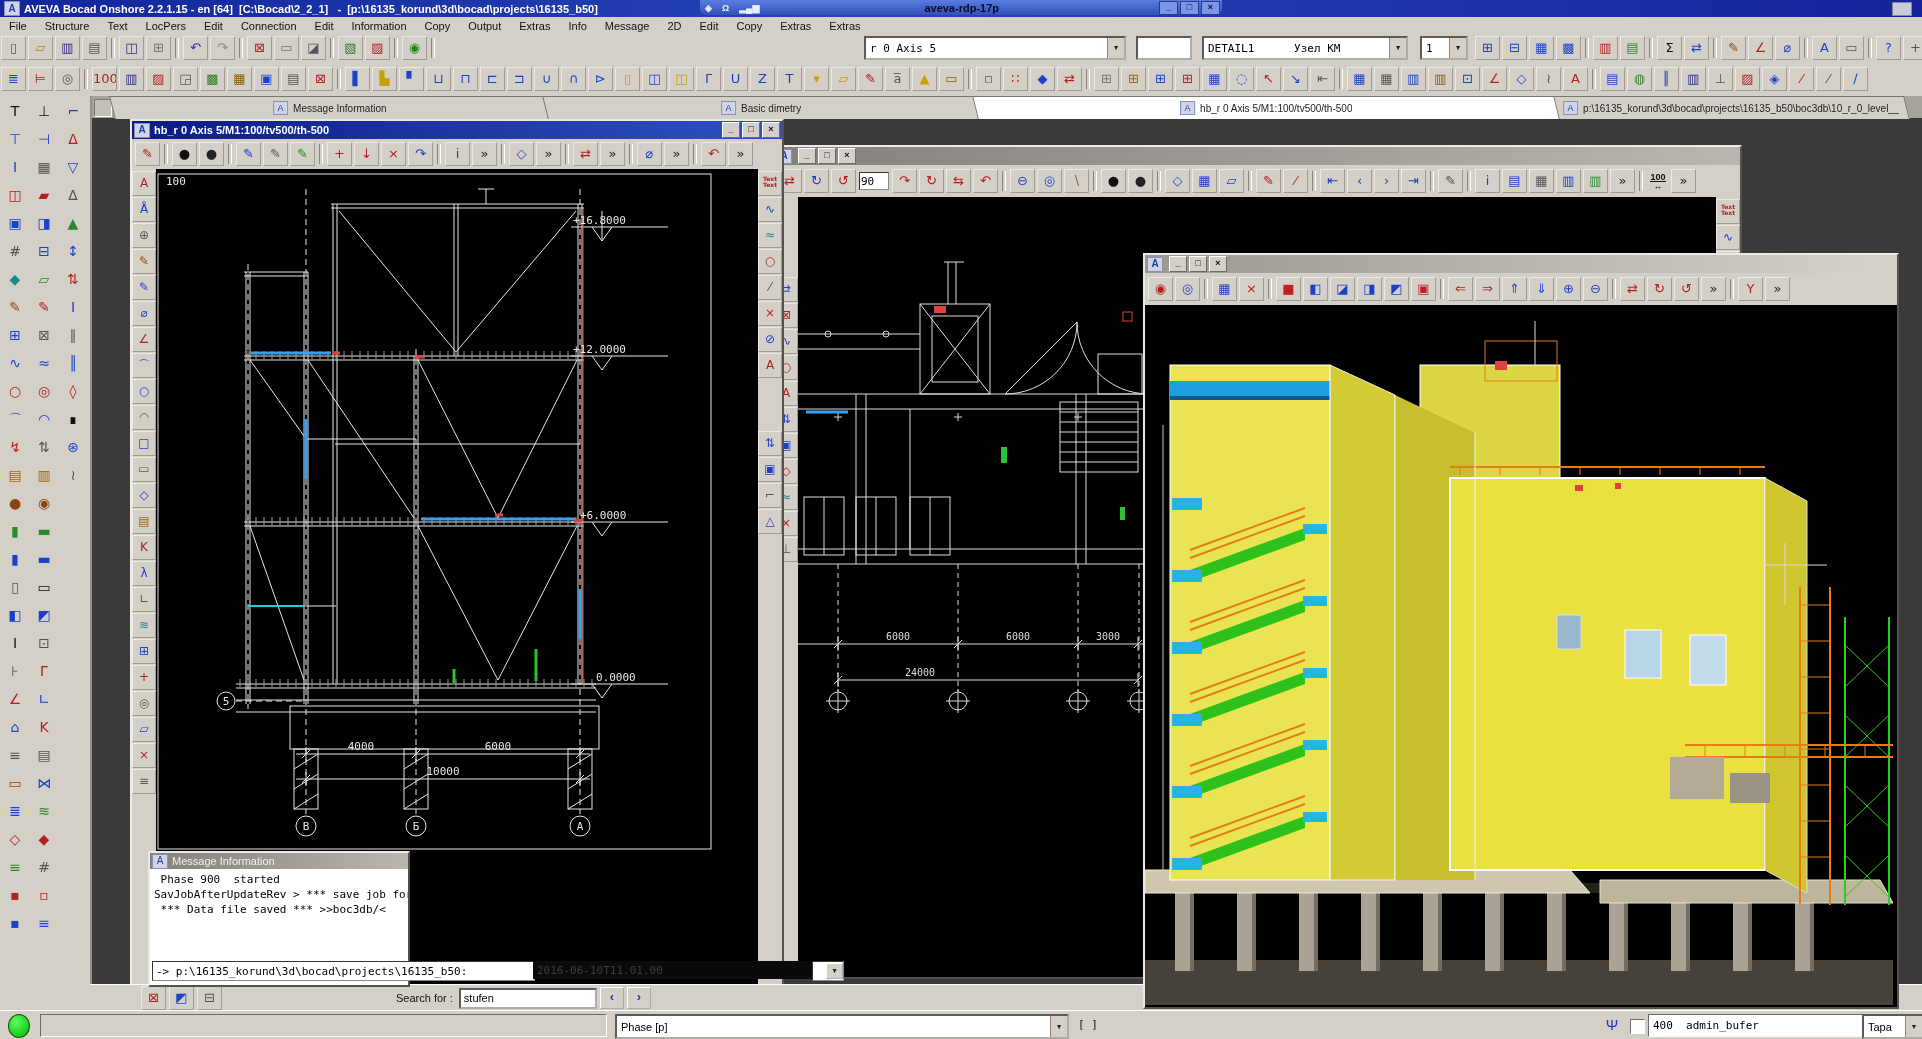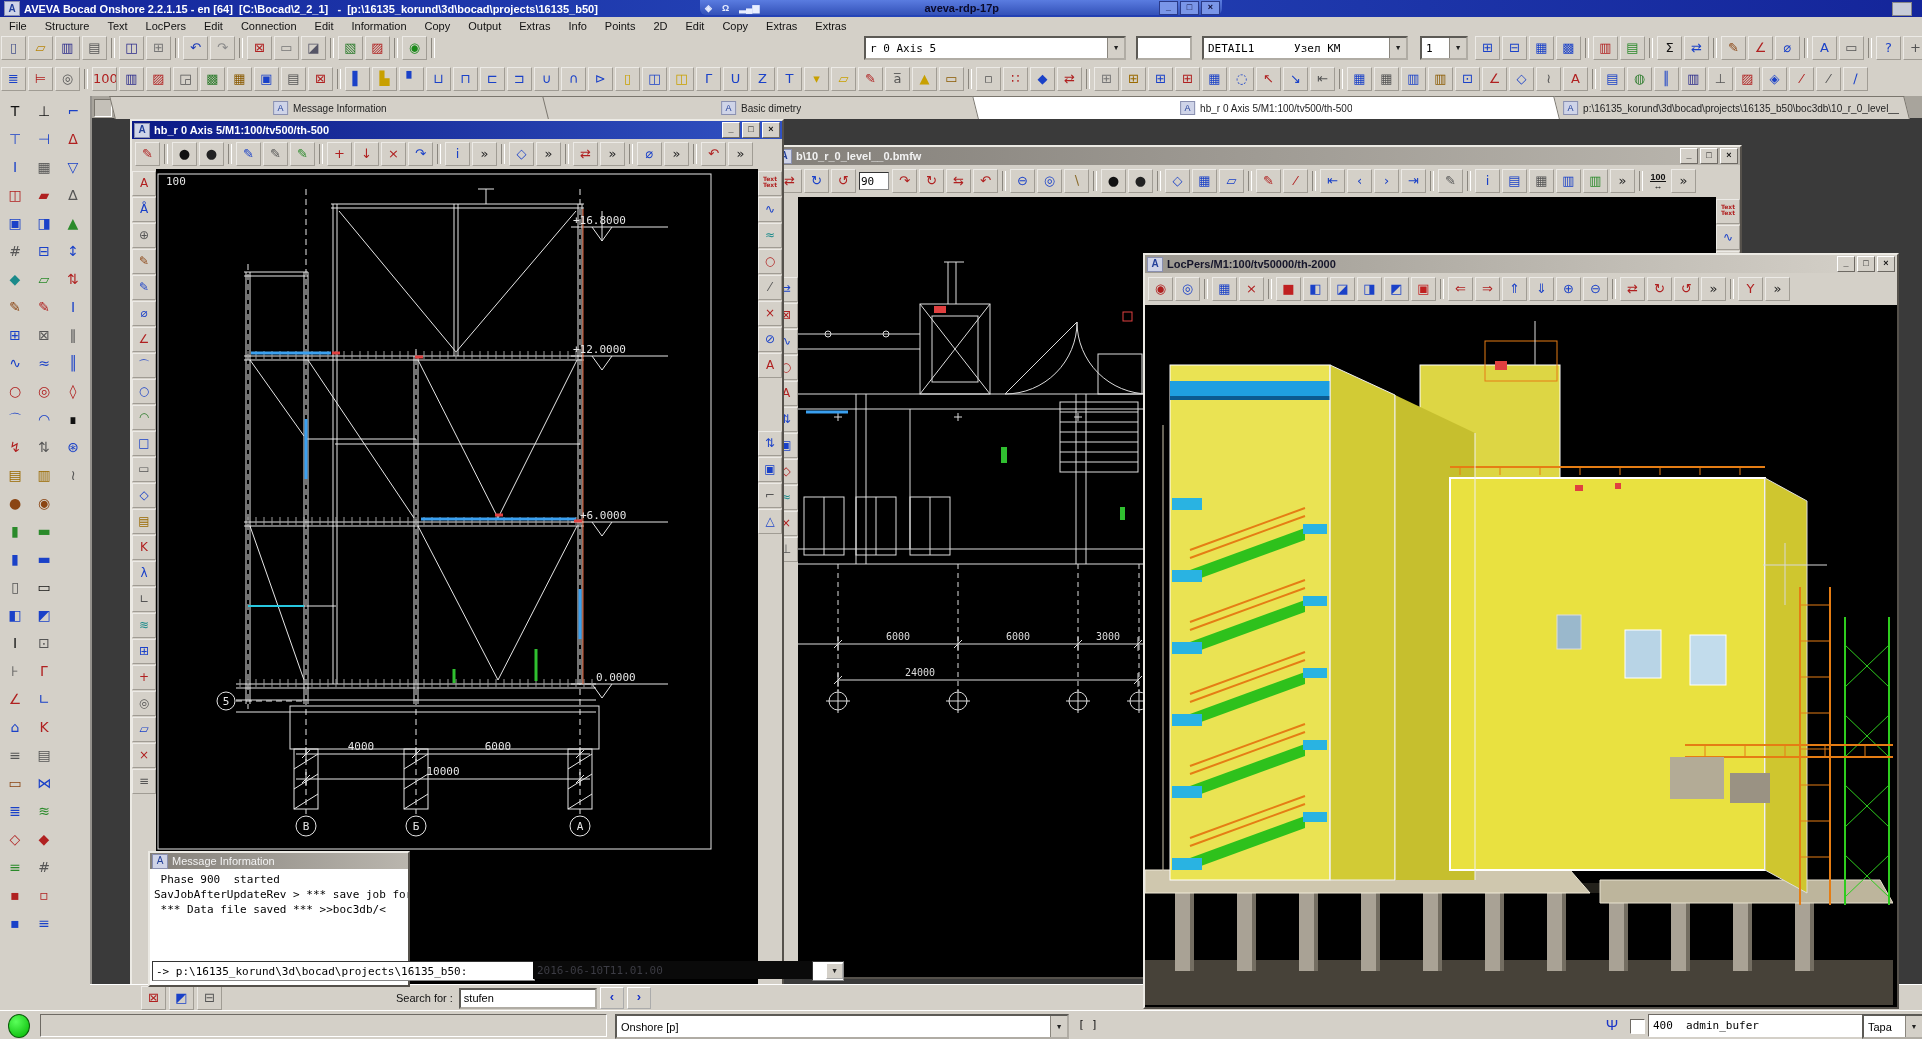--- a/index.html
+++ b/index.html
@@ -145,21 +145,21 @@
     <span class="menu-item">Text</span>
     <span class="menu-item">LocPers</span>
     <span class="menu-item">Edit</span>
     <span class="menu-item">Connection</span>
     <span class="menu-item">Edit</span>
     <span class="menu-item">Information</span>
     <span class="menu-item">Copy</span>
     <span class="menu-item">Output</span>
     <span class="menu-item">Extras</span>
     <span class="menu-item">Info</span>
-    <span class="menu-item">Points</span>
+    <span class="menu-item">Message</span>
     <span class="menu-item">2D</span>
     <span class="menu-item">Edit</span>
     <span class="menu-item">Copy</span>
     <span class="menu-item">Extras</span>
     <span class="menu-item">Extras</span>
   </div>
 
 <div id="toolbar1">
   <div class="strip" style="width:858px;overflow:hidden;">
       <span class="ti" style="color: rgb(68, 81, 138);">▯</span>
@@ -406,21 +406,20 @@
         <span class="si" style="color: rgb(176, 32, 32);">◊</span>
         <span class="si" style="color: rgb(17, 17, 17);">∎</span>
         <span class="si" style="color: rgb(26, 65, 200);">⊛</span>
         <span class="si" style="color: rgb(85, 85, 85);">≀</span>
       </div>
   </div>
 
   <div class="win" id="planwin" style="left:772px;top:49px;width:966px;height:830px;z-index:1;">
     <div class="tbr tb-gray">
       <span class="wico">A</span>
-      <span class="ttext">b\10_r_0_level__0.bmfw</span>
       <span class="wbtn">_</span>
       <span class="wbtn">□</span>
       <span class="wbtn">×</span>
     </div>
     <div class="wtbar" style="height:30px;">
         <span class="ti" style="color: rgb(176, 32, 32);">⇄</span>
         <span class="ti" style="color: rgb(26, 65, 200);">↻</span>
         <span class="ti" style="color: rgb(176, 32, 32);">↺</span>
         <input class="angle-input" value="90" style="">
         <span class="ti" style="color: rgb(176, 32, 32);">↷</span>
@@ -677,21 +676,20 @@
           <span class="vti" style="color: rgb(26, 65, 200);">▣</span>
           <span class="vti" style="color: rgb(85, 85, 85);">⌐</span>
           <span class="vti" style="color: rgb(26, 65, 200);">△</span>
         </div>
     </div>
   </div>
 
   <div class="win" id="w3d" style="left:1143px;top:157px;width:752px;height:752px;z-index:4;">
     <div class="tbr tb-lgray">
       <span class="wico">A</span>
-      <span class="ttext">LocPers/M1:100/tv50000/th-2000</span>
       <span class="wbtn">_</span>
       <span class="wbtn">□</span>
       <span class="wbtn">×</span>
     </div>
     <div class="wtbar" style="height:30px;">
         <span class="ti" style="color: rgb(176, 32, 32);">◉</span>
         <span class="ti" style="color: rgb(26, 65, 200);">◎</span>
         <i class="tsep"></i>
         <span class="ti" style="color: rgb(26, 65, 200);">▦</span>
         <span class="ti" style="color: rgb(176, 32, 32);">×</span>
@@ -839,21 +837,21 @@
       <input id="search-input" value="stufen" style="">
       <span class="navbtn">‹</span>
       <span class="navbtn">›</span>
     </div>
   </div>
 
   <div id="statusbar">
     <div id="led"></div>
     <div id="sb-field" class="inset"></div>
     <div id="sb-combo" class="combo">
-      <span class="ctext" style="font-family:'Liberation Sans',sans-serif;">Onshore [p]</span>
+      <span class="ctext" style="font-family:'Liberation Sans',sans-serif;">Phase [p]</span>
       <span class="cbtn">▼</span>
     </div>
     <span id="sb-brackets">[ ]</span>
     <span id="sb-icon">Ψ</span>
     <span id="sb-check" class="inset"></span>
     <div id="sb-phase" class="inset">
       <span>400  admin_bufer</span>
     </div>
     <div id="sb-right" class="combo">
       <span class="ctext">Tapa</span>

